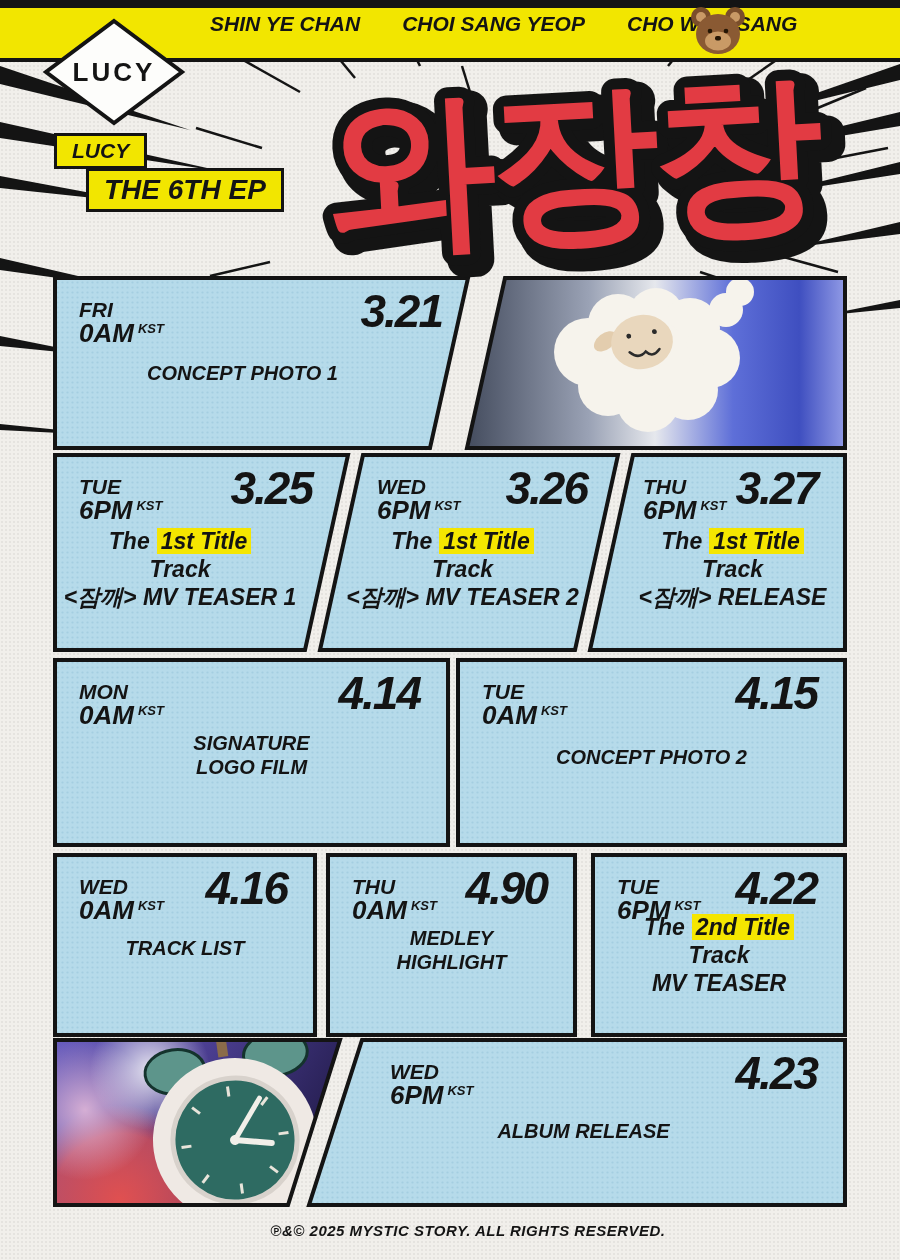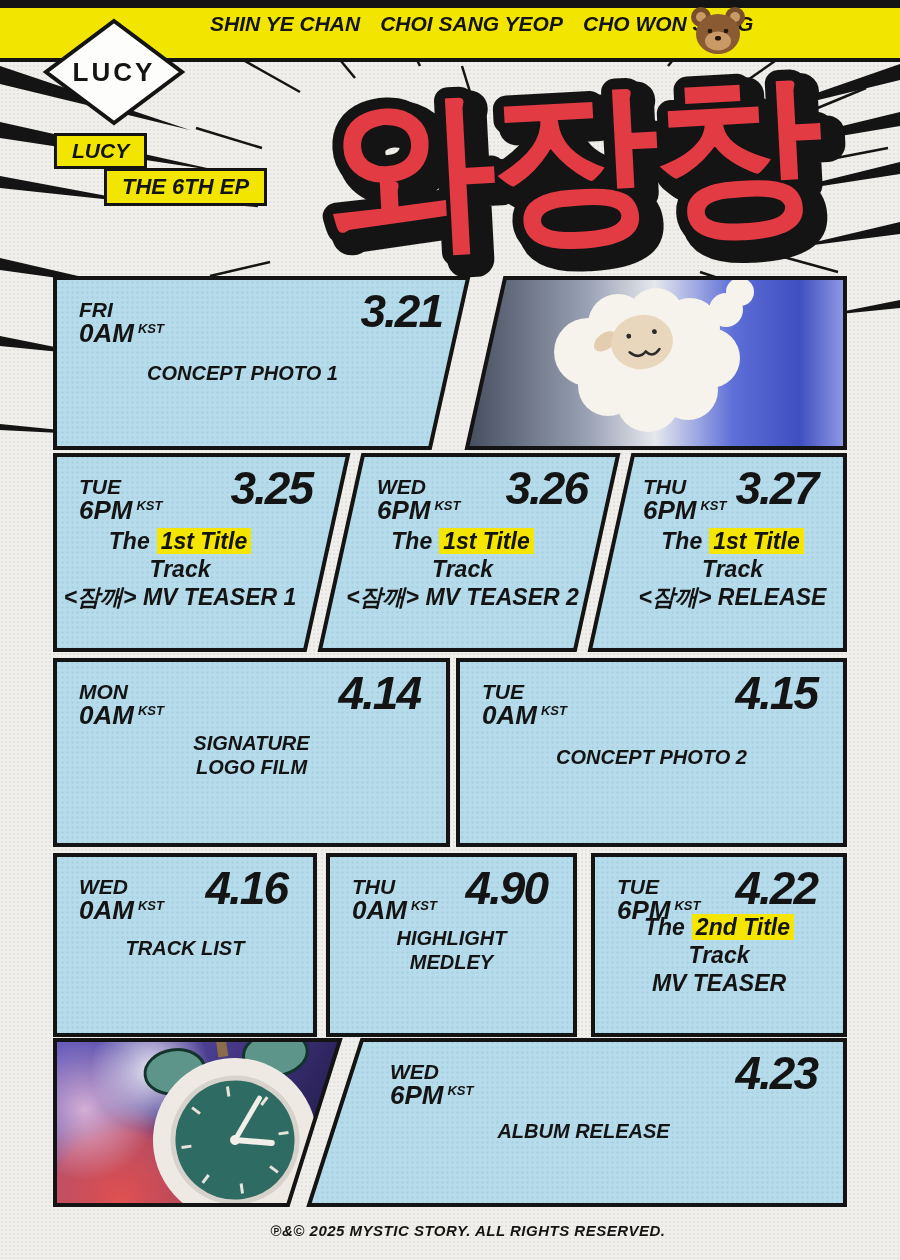--- a/index.html
+++ b/index.html
@@ -6,29 +6,29 @@
   .stage{
     position:relative;width:900px;height:1260px;overflow:hidden;
     background:#f1efeb;
     background-image:radial-gradient(rgba(0,0,0,0.05) 1px, transparent 1px);
     background-size:4px 4px;
     font-family:"Liberation Sans",sans-serif;
   }
   
   .topstrip{position:absolute;left:0;top:0;width:900px;height:8px;background:#141414;z-index:5;}
   .topbar{position:absolute;left:0;top:8px;width:900px;height:54px;background:#f2e600;border-bottom:4px solid #141414;z-index:5;box-sizing:border-box;}
-  .names{position:absolute;left:210px;top:12px;display:flex;gap:20px;align-items:center;z-index:6;}
+  .names{position:absolute;left:210px;top:12px;display:flex;gap:42px;align-items:center;z-index:6;}
   .name{font-size:21px;font-weight:bold;font-style:italic;color:#141414;letter-spacing:0px;white-space:nowrap;}
   .bearwrap{position:absolute;left:688px;top:4px;z-index:6;}
   .diamond{position:absolute;left:42px;top:18px;z-index:7;}
   
   .badge{position:absolute;background:#f2e600;border:3px solid #141414;color:#141414;
          font-weight:bold;font-style:italic;z-index:5;padding:3px 15px;letter-spacing:0px;}
   .badge1{left:54px;top:133px;font-size:21px;}
-  .badge2{left:104px;top:168px;font-size:22px;}
+  .badge2{left:86px;top:168px;font-size:28px;}
   
   .titleSvg{position:absolute;left:245px;top:52px;z-index:4;}
   
   .baseSvg{position:absolute;left:0;top:0;z-index:1;}
   
   .ct{position:absolute;z-index:10;color:#141414;}
   .dt{position:absolute;left:24px;top:13px;font-weight:bold;font-style:italic;line-height:1.02;margin-top:8px;}
   .day{font-size:21px;letter-spacing:0px;}
   .time{font-size:26px;text-align:center;}
   .tz{font-size:13px;vertical-align:9px;margin-left:4px;}
@@ -304,22 +304,22 @@
     <div class="ev" style="top:82px"><span>TRACK LIST</span></div>
   </div>
 
   <div class="ct" style="left:328px;top:855px;width:247px;height:180px">
     <div class="dt">
       <div class="day">THU</div>
       <div class="time"><span>0AM</span><span class="tz">KST</span></div>
     </div>
     <div class="date">4.90</div>
     <div class="ev" style="top:72px">
+      <span class="ln">MEDLEY</span>
       <span class="ln">HIGHLIGHT</span>
-      <span class="ln">MEDLEY</span>
     </div>
   </div>
 
   <div class="ct" style="left:593px;top:855px;width:252px;height:180px">
     <div class="dt">
       <div class="day">TUE</div>
       <div class="time"><span>6PM</span><span class="tz">KST</span></div>
     </div>
     <div class="date">4.22</div>
     <div class="ev ev3" style="top:58px">

